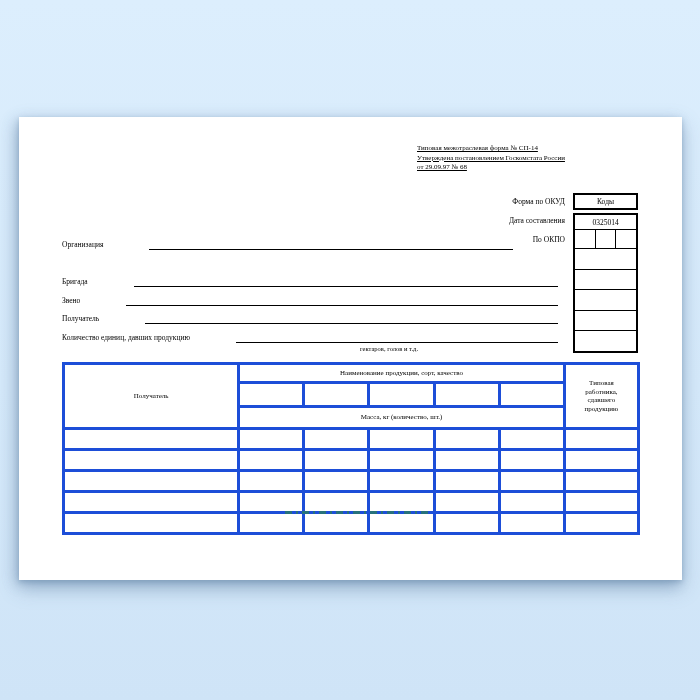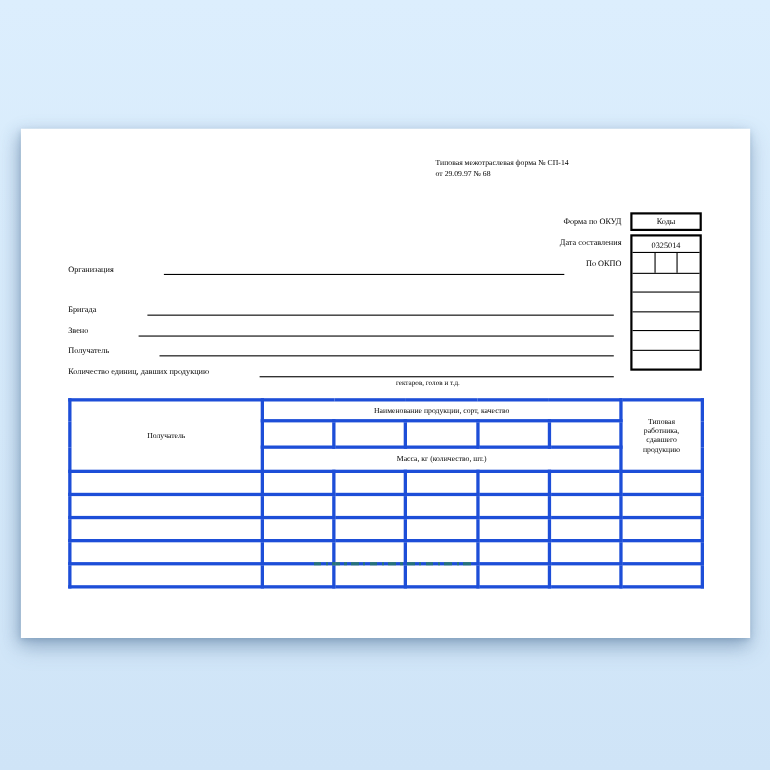--- a/index.html
+++ b/index.html
@@ -15,22 +15,22 @@
     position: absolute;
     left: 19px; top: 117px;
     width: 663px; height: 463px;
     background: #fff;
     box-shadow: 0 8px 18px rgba(90,125,160,0.45), -4px 4px 12px rgba(90,125,160,0.25), 0 2px 5px rgba(90,125,160,0.35);
   }
   .abs { position: absolute; }
 
   
   .header-note {
-    left: 377px; top: 27px; width: 210px;
-    font-size: 7px; line-height: 9.5px;
+    left: 398px; top: 27px; width: 210px;
+    font-size: 7px; line-height: 9.5px; text-decoration: underline;
   }
 
   
   .rlabel {
     width: 160px; text-align: right;
     font-size: 7.5px; line-height: 9px;
     left: 386px;
   }
   .lbl-okud { top: 80px; text-align: right; }
   .lbl-date { top: 99px; }
@@ -38,21 +38,21 @@
 
   
   .kody-box {
     left: 554px; top: 76px; width: 65px; height: 17px;
     border: 2px solid #000;
     display: flex; align-items: center; justify-content: center;
     font-size: 7.5px;
   }
   
   .codes-box {
-    left: 554px; top: 96px; width: 65px; height: 124px;
+    left: 554px; top: 96px; width: 65px; height: 140px;
     border: 2.5px solid #000;
     display: flex; flex-direction: column;
   }
   .codes-box .crow { border-bottom: 1.5px solid #000; }
   .codes-box .crow:last-child { border-bottom: none; }
   .crow-value {
     height: 15px; display: flex; align-items: center; justify-content: center;
     font-size: 7.5px;
   }
   .crow-okpo { height: 19px; display: flex; }
@@ -108,20 +108,21 @@
     opacity: 0.55;
   }
 </style>
 </head>
 <body>
 
 <div class="page">
 
   <div class="abs header-note">
     <div>Типовая межотраслевая форма № СП-14</div>
+    <div>Утверждена постановлением Госкомстата России</div>
     <div>от 29.09.97 № 68</div>
   </div>
 
   <div class="abs rlabel lbl-okud">Форма по ОКУД</div>
   <div class="abs rlabel lbl-date">Дата составления</div>
   <div class="abs rlabel lbl-okpo">По ОКПО</div>
 
   <div class="abs kody-box">
     <span>Коды</span>
   </div>

